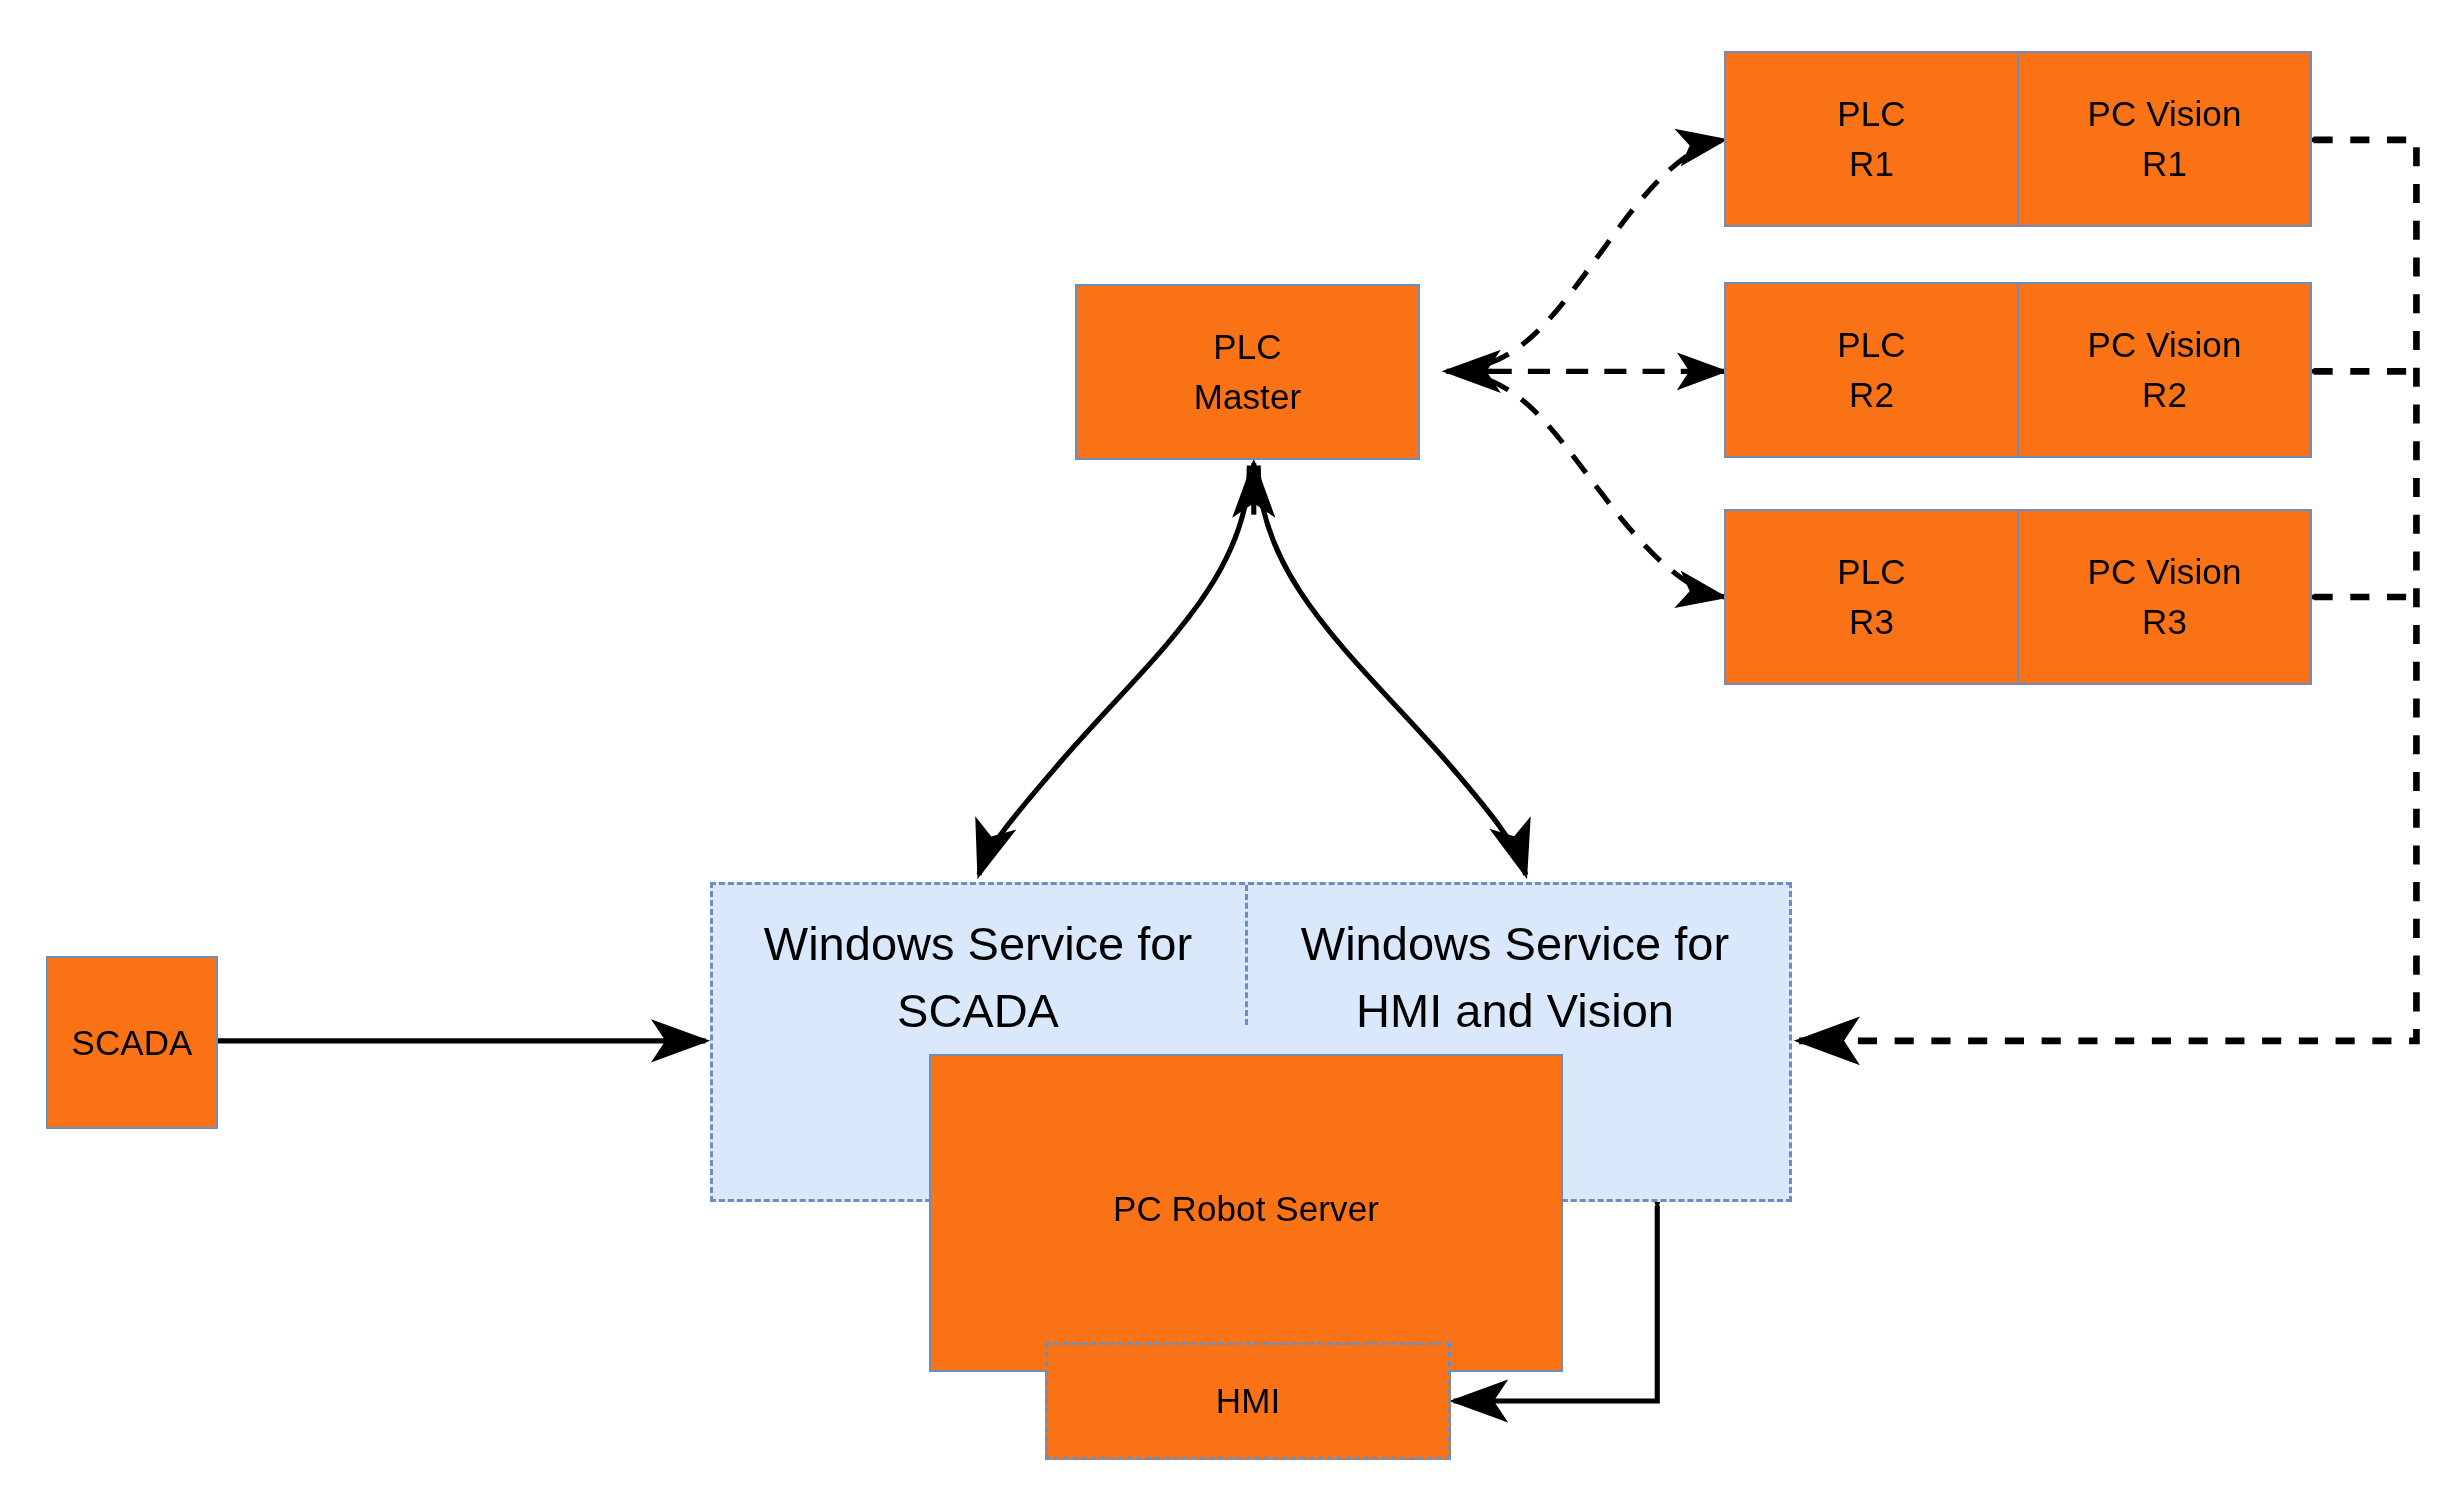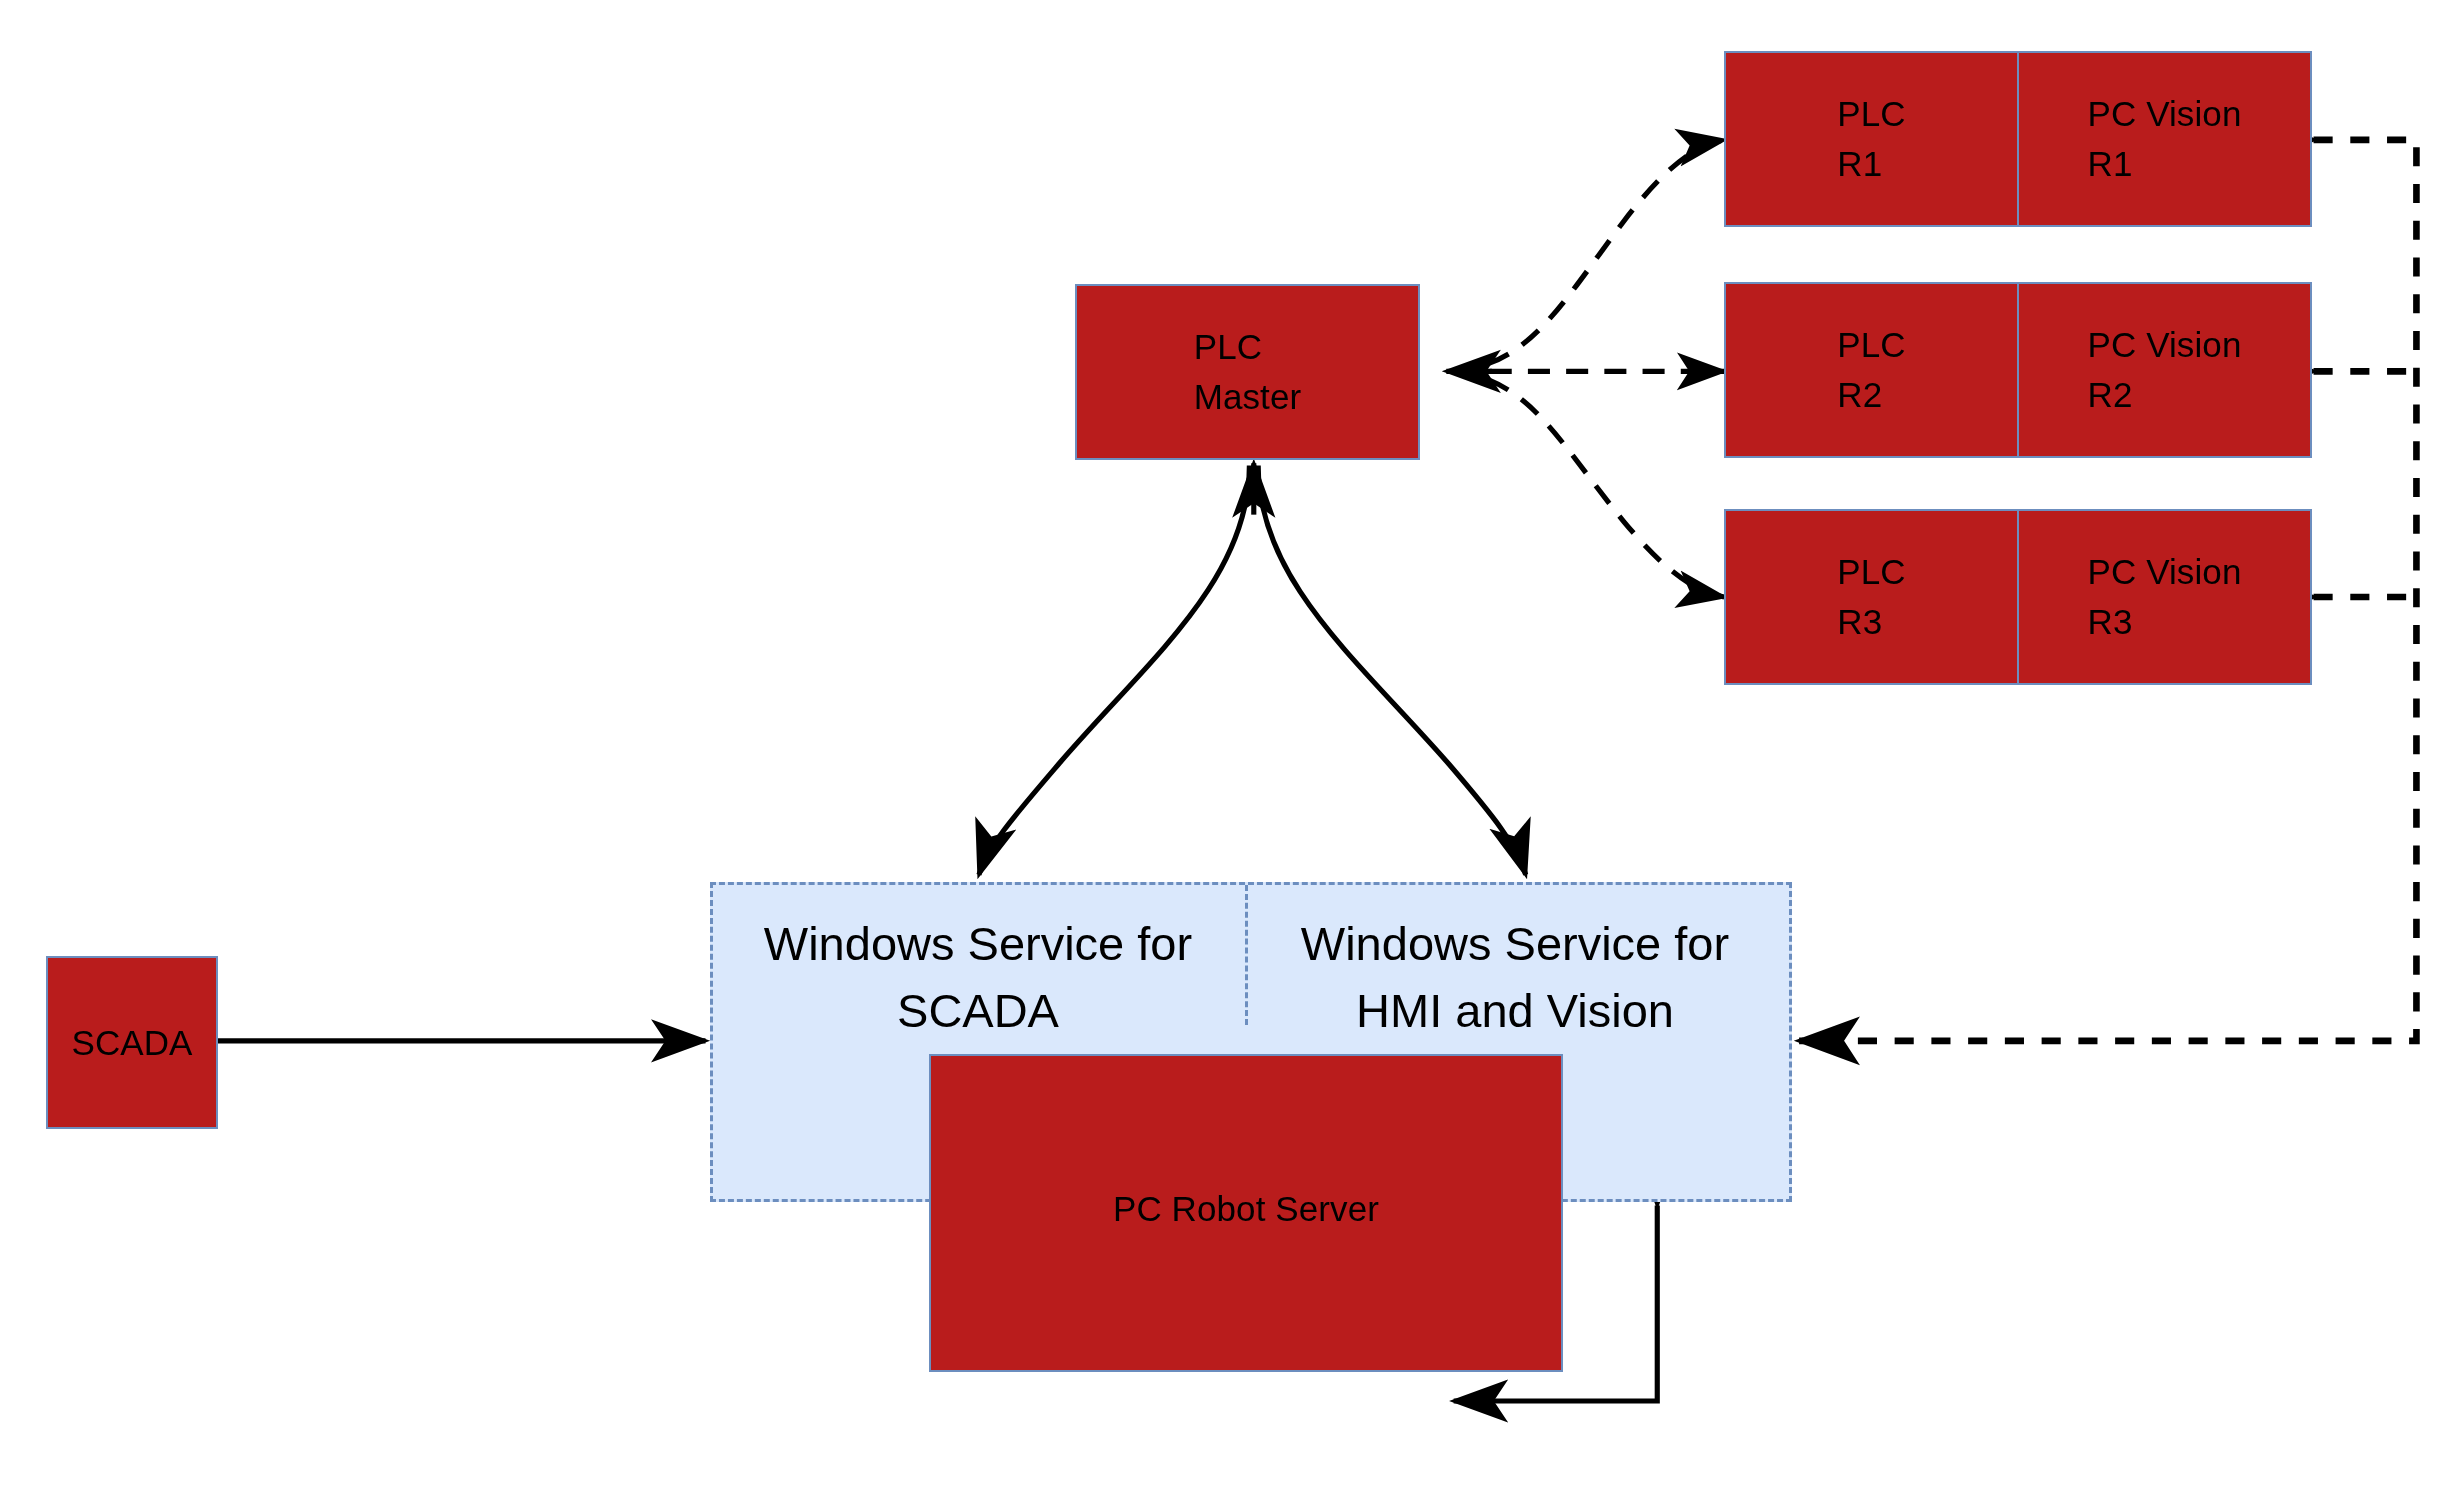--- a/index.html
+++ b/index.html
@@ -1,21 +1,21 @@
 <!DOCTYPE html>
 <html style="font-size:11.8px"><head>
 <meta charset="utf-8">
 <title>System Architecture Diagram</title>
 <style>
   html,body{margin:0;padding:0;background:#ffffff;}
   body{font-family:"Liberation Sans",sans-serif;}
   #canvas{position:relative;width:2462px;height:1496px;background:#ffffff;overflow:hidden;}
 
-  .node{position:absolute;box-sizing:border-box;background:#b91c1c;border:2.2px solid #6c8ebf;
-        display:flex;align-items:center;justify-content:center;text-align:left;color:#000000;}
+  .node{position:absolute;box-sizing:border-box;background:#f97316;border:2.2px solid #6c8ebf;
+        display:flex;align-items:center;justify-content:center;text-align:center;color:#000000;}
   .node .lbl{font-size:35px;line-height:1.42;letter-spacing:0.1px;white-space:pre-line;}
 
   .dashed-node{border-style:dashed;border-width:3.7px;}
   .pairbox{padding:0;}
   .pairhalf{flex:1 1 50%;display:flex;align-items:center;justify-content:center;height:100%;}
   .pairhalf.left{border-right:2.2px solid #6c8ebf;}
 
   .svcwrap{position:absolute;box-sizing:border-box;background:#dae8fc;
            border:3.7px dashed #6c8ebf;}
   .svcdiv{position:absolute;width:0;border-left:3.7px dashed #6c8ebf;}
@@ -127,15 +127,18 @@
   </div>
   <div class="svclabel" style="left:717px;top:911px;width:522px;">Windows Service for
 SCADA</div>
   <div class="svclabel" style="left:1254px;top:911px;width:522px;">Windows Service for
 HMI and Vision</div>
 
   <div class="node" style="left:929px;top:1054px;width:634px;height:318px;">
     <span class="lbl" style="margin-bottom:7.4px;">PC Robot Server</span>
   </div>
 
+  <div class="node dashed-node" style="left:1045px;top:1342px;width:406px;height:118px;">
+    <span class="lbl">HMI</span>
+  </div>
 
 </div>
 
 
 </body></html>

